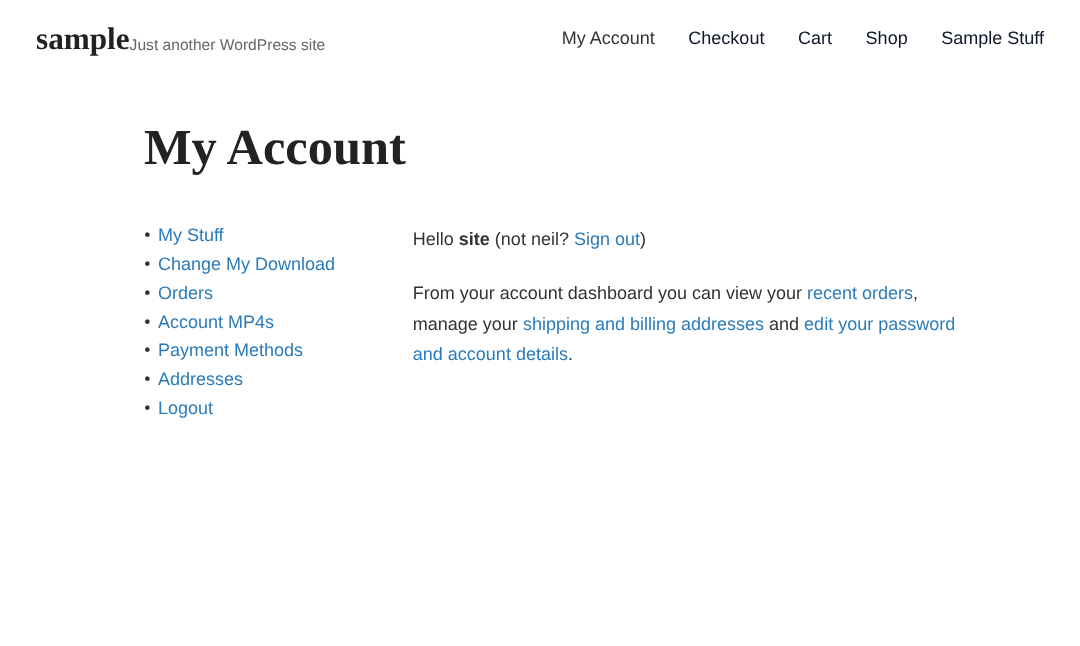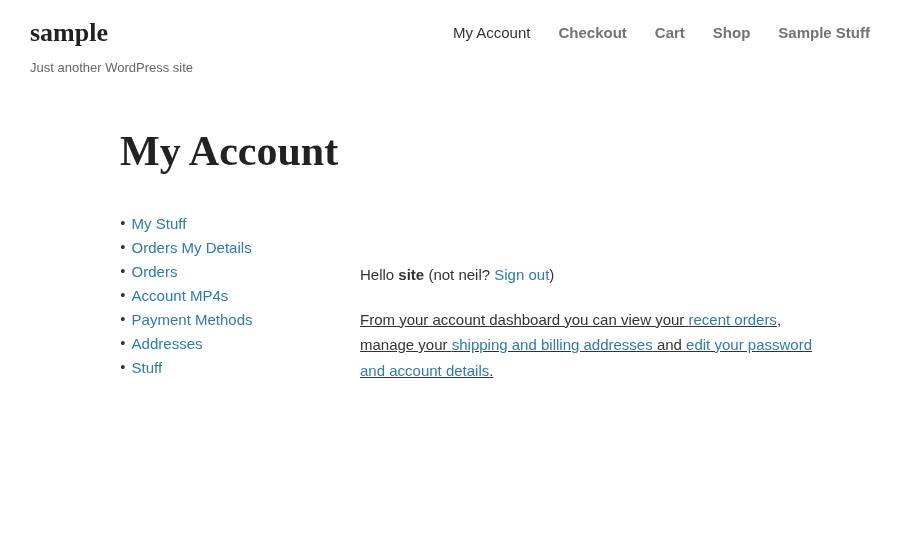--- a/index.html
+++ b/index.html
@@ -21,21 +21,21 @@
     .site-header {
       display: flex;
       align-items: flex-start;
       justify-content: space-between;
       padding: 18px 30px 12px 30px;
       border-bottom: none;
     }
 
     .site-branding {
       display: flex;
-      flex-direction: column;
+      flex-direction: row;
     }
 
     .site-title {
       font-size: 26px;
       font-weight: bold;
       color: #222;
       font-family: Georgia, serif;
     }
 
     .site-tagline {
@@ -48,24 +48,23 @@
     .site-nav {
       display: flex;
       align-items: center;
       gap: 28px;
       padding-top: 6px;
     }
 
     .nav-link {
       font-family: Arial, sans-serif;
       font-size: 15px;
-      color: #737373;
+      color: #0f172a;
       text-decoration: none;
       cursor: pointer;
-      font-weight: bold;
     }
 
     .nav-link.active {
       color: #333;
       font-weight: normal;
     }
 
     
     .main-content {
       padding: 40px 80px 40px 120px;
@@ -74,22 +73,22 @@
     .page-title {
       font-family: Georgia, serif;
       font-size: 42px;
       font-weight: bold;
       color: #222;
       margin-bottom: 40px;
     }
 
     .account-layout {
       display: flex;
-      gap: 60px;
-      align-items: flex-end;
+      gap: 44px;
+      align-items: flex-start;
     }
 
     
     .account-nav {
       min-width: 180px;
     }
 
     .account-nav ul {
       list-style: none;
       padding: 0;
@@ -136,21 +135,20 @@
     .hello-text a {
       color: #2b7bb9;
       text-decoration: none;
     }
 
     .dashboard-text {
       font-family: Arial, sans-serif;
       font-size: 15px;
       color: #333;
       line-height: 1.7;
-      text-decoration: underline;
     }
 
     .dashboard-text a {
       color: #2b7bb9;
       text-decoration: none;
     }
   </style>
 </head>
 <body>
 
@@ -172,36 +170,36 @@
   <h1 class="page-title">My Account</h1>
 
   <div class="account-layout">
 
     <nav class="account-nav">
       <ul>
         <li>
           <a href="#">My Stuff</a>
         </li>
         <li>
-          <a href="#">Orders My Details</a>
+          <a href="#">Change My Download</a>
         </li>
         <li>
           <a href="#">Orders</a>
         </li>
         <li>
           <a href="#">Account MP4s</a>
         </li>
         <li>
           <a href="#">Payment Methods</a>
         </li>
         <li>
           <a href="#">Addresses</a>
         </li>
         <li>
-          <a href="#">Stuff</a>
+          <a href="#">Logout</a>
         </li>
       </ul>
     </nav>
 
     <div class="account-content">
       <p class="hello-text">
         <span>Hello </span><strong>site</strong><span> (not neil? </span><a href="#">Sign out</a><span>)</span>
       </p>
 
       <p class="dashboard-text">

